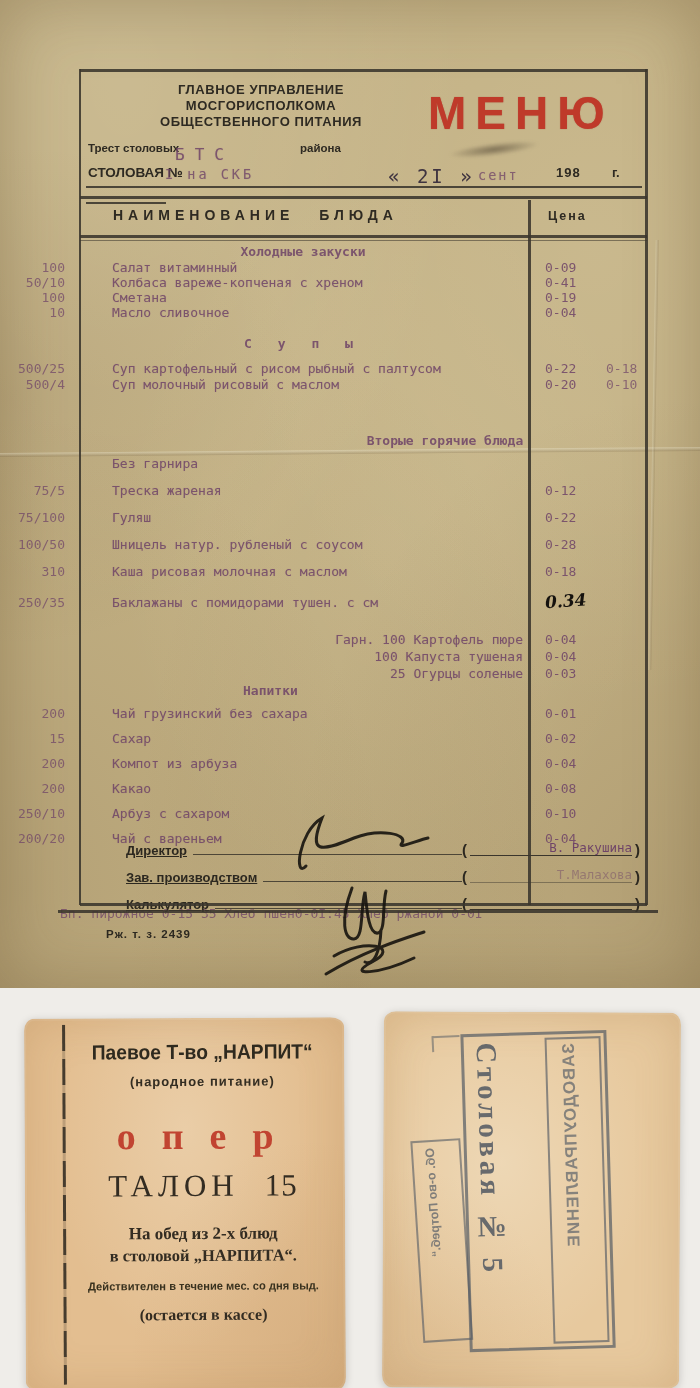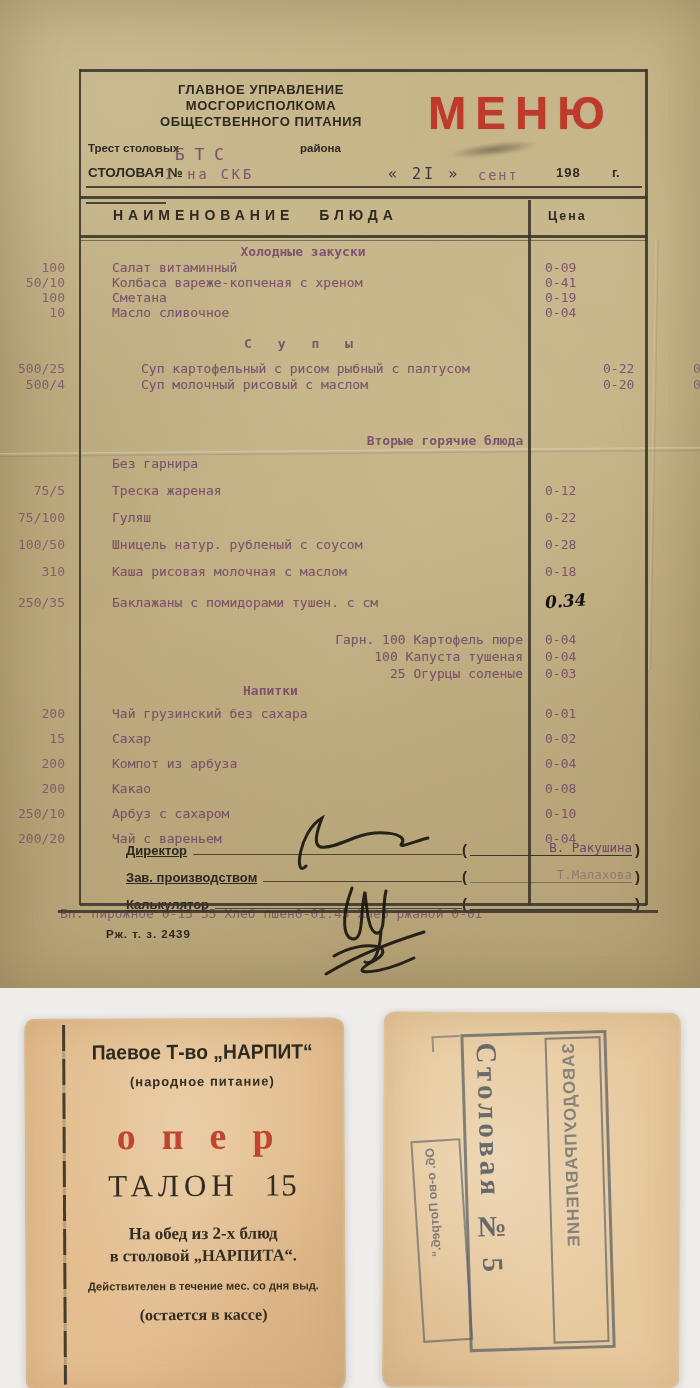--- a/index.html
+++ b/index.html
@@ -45,21 +45,21 @@
   .org{position:absolute;left:118px;top:82px;width:286px;text-align:center;
        font-weight:bold;font-size:13px;line-height:16px;letter-spacing:.6px;color:#2e2a22;}
   .menu-title{position:absolute;left:428px;top:86px;font-size:46px;font-weight:bold;
        letter-spacing:9px;color:#bf3a2a;text-shadow:0 0 1px rgba(150,30,20,.5);}
 
   .trust-row{position:absolute;left:88px;top:142px;font-size:11.5px;font-weight:bold;color:#2e2a22;}
   .trust-typed{position:absolute;left:175px;top:145px;font-size:16px;letter-spacing:10px;opacity:.85;}
   .district{position:absolute;left:300px;top:142px;font-size:11.5px;font-weight:bold;color:#2e2a22;}
   .canteen-label{position:absolute;left:88px;top:165px;font-size:13.5px;font-weight:bold;color:#2e2a22;}
   .canteen-typed{position:absolute;left:165px;top:166px;font-size:13.5px;letter-spacing:3px;opacity:.8;}
-  .date-q{position:absolute;left:388px;top:165px;font-size:15px;font-family:"DejaVu Sans Mono",monospace;color:#3f3440;letter-spacing:3px;}
+  .date-q{position:absolute;left:388px;top:165px;font-size:19px;font-family:"DejaVu Sans Mono",monospace;color:#3f3440;letter-spacing:3px;}
   .date-month{position:absolute;left:478px;top:167px;font-size:13.5px;letter-spacing:2px;opacity:.75;}
   .date-year{position:absolute;left:556px;top:165px;font-size:13px;font-weight:bold;color:#2e2a22;letter-spacing:1px;}
   .date-g{position:absolute;left:612px;top:165px;font-size:13px;font-weight:bold;color:#2e2a22;}
 
   .col-name-head{position:absolute;left:113px;top:207px;font-size:14px;font-weight:bold;
        letter-spacing:5px;word-spacing:16px;color:#2e2a22;}
   .col-price-head{position:absolute;left:548px;top:209px;font-size:12.5px;font-weight:bold;letter-spacing:2px;color:#2e2a22;}
 
   
   .rows{position:absolute;left:0;top:244px;width:668px;z-index:4;}
@@ -68,21 +68,21 @@
        font-size:13px;color:#6f4468;opacity:.72;}
   .cell-name{padding-left:34px;font-family:"DejaVu Sans Mono",monospace;font-size:13px;
        color:#6f4468;opacity:.85;text-shadow:0 0 1px rgba(110,60,100,.3);white-space:nowrap;}
   .cell-price{padding-left:17px;font-family:"DejaVu Sans Mono",monospace;font-size:13px;color:#6f4468;opacity:.85;}
   .cell-price2{padding-left:6px;font-family:"DejaVu Sans Mono",monospace;font-size:13px;color:#6f4468;opacity:.7;}
   .cell-price.handwritten{font-family:"DejaVu Serif",serif;font-style:italic;font-weight:bold;
        font-size:17px;color:#15120e;opacity:1;transform:rotate(-4deg);text-shadow:none;}
   .sec-title{margin-left:78px;width:450px;text-align:center;font-family:"DejaVu Sans Mono",monospace;
        font-size:13px;font-weight:bold;color:#6f4468;opacity:.85;}
   .sec-0 .menu-row{height:15px;} .sec-0 .sec-title{height:16px;} .sec-0{margin-bottom:16px;}
-  .sec-1 .menu-row{height:16px;gap:29px;} .sec-1 .sec-title{height:20px;margin-bottom:5px;letter-spacing:9px;} .sec-1{margin-bottom:40px;}
+  .sec-1 .menu-row{height:16px;} .sec-1 .sec-title{height:20px;margin-bottom:5px;letter-spacing:9px;} .sec-1{margin-bottom:40px;}
   .sec-2 .menu-row{height:27px;} .sec-2 .sec-title{height:20px;margin-bottom:3px;margin-left:220px;} .sec-2{margin-bottom:14px;}
   .sec-3 .menu-row{height:17px;} .sec-3 .cell-name{text-align:right;padding-right:5px;}
   .sec-4 .sec-title{height:20px;text-align:left;padding-left:165px;margin-bottom:3px;}
   .sec-4 .menu-row{height:25px;}
 
   
   .sig-block{position:absolute;left:126px;top:831px;width:514px;z-index:5;}
   .sig-row{display:flex;align-items:flex-end;height:27px;}
   .sig-label{font-size:13px;font-weight:bold;color:#2c2820;white-space:nowrap;padding-right:6px;text-decoration:underline;}
   .sig-line{flex:1;border-bottom:1.5px solid #3a352c;margin-bottom:3px;opacity:.85;}

